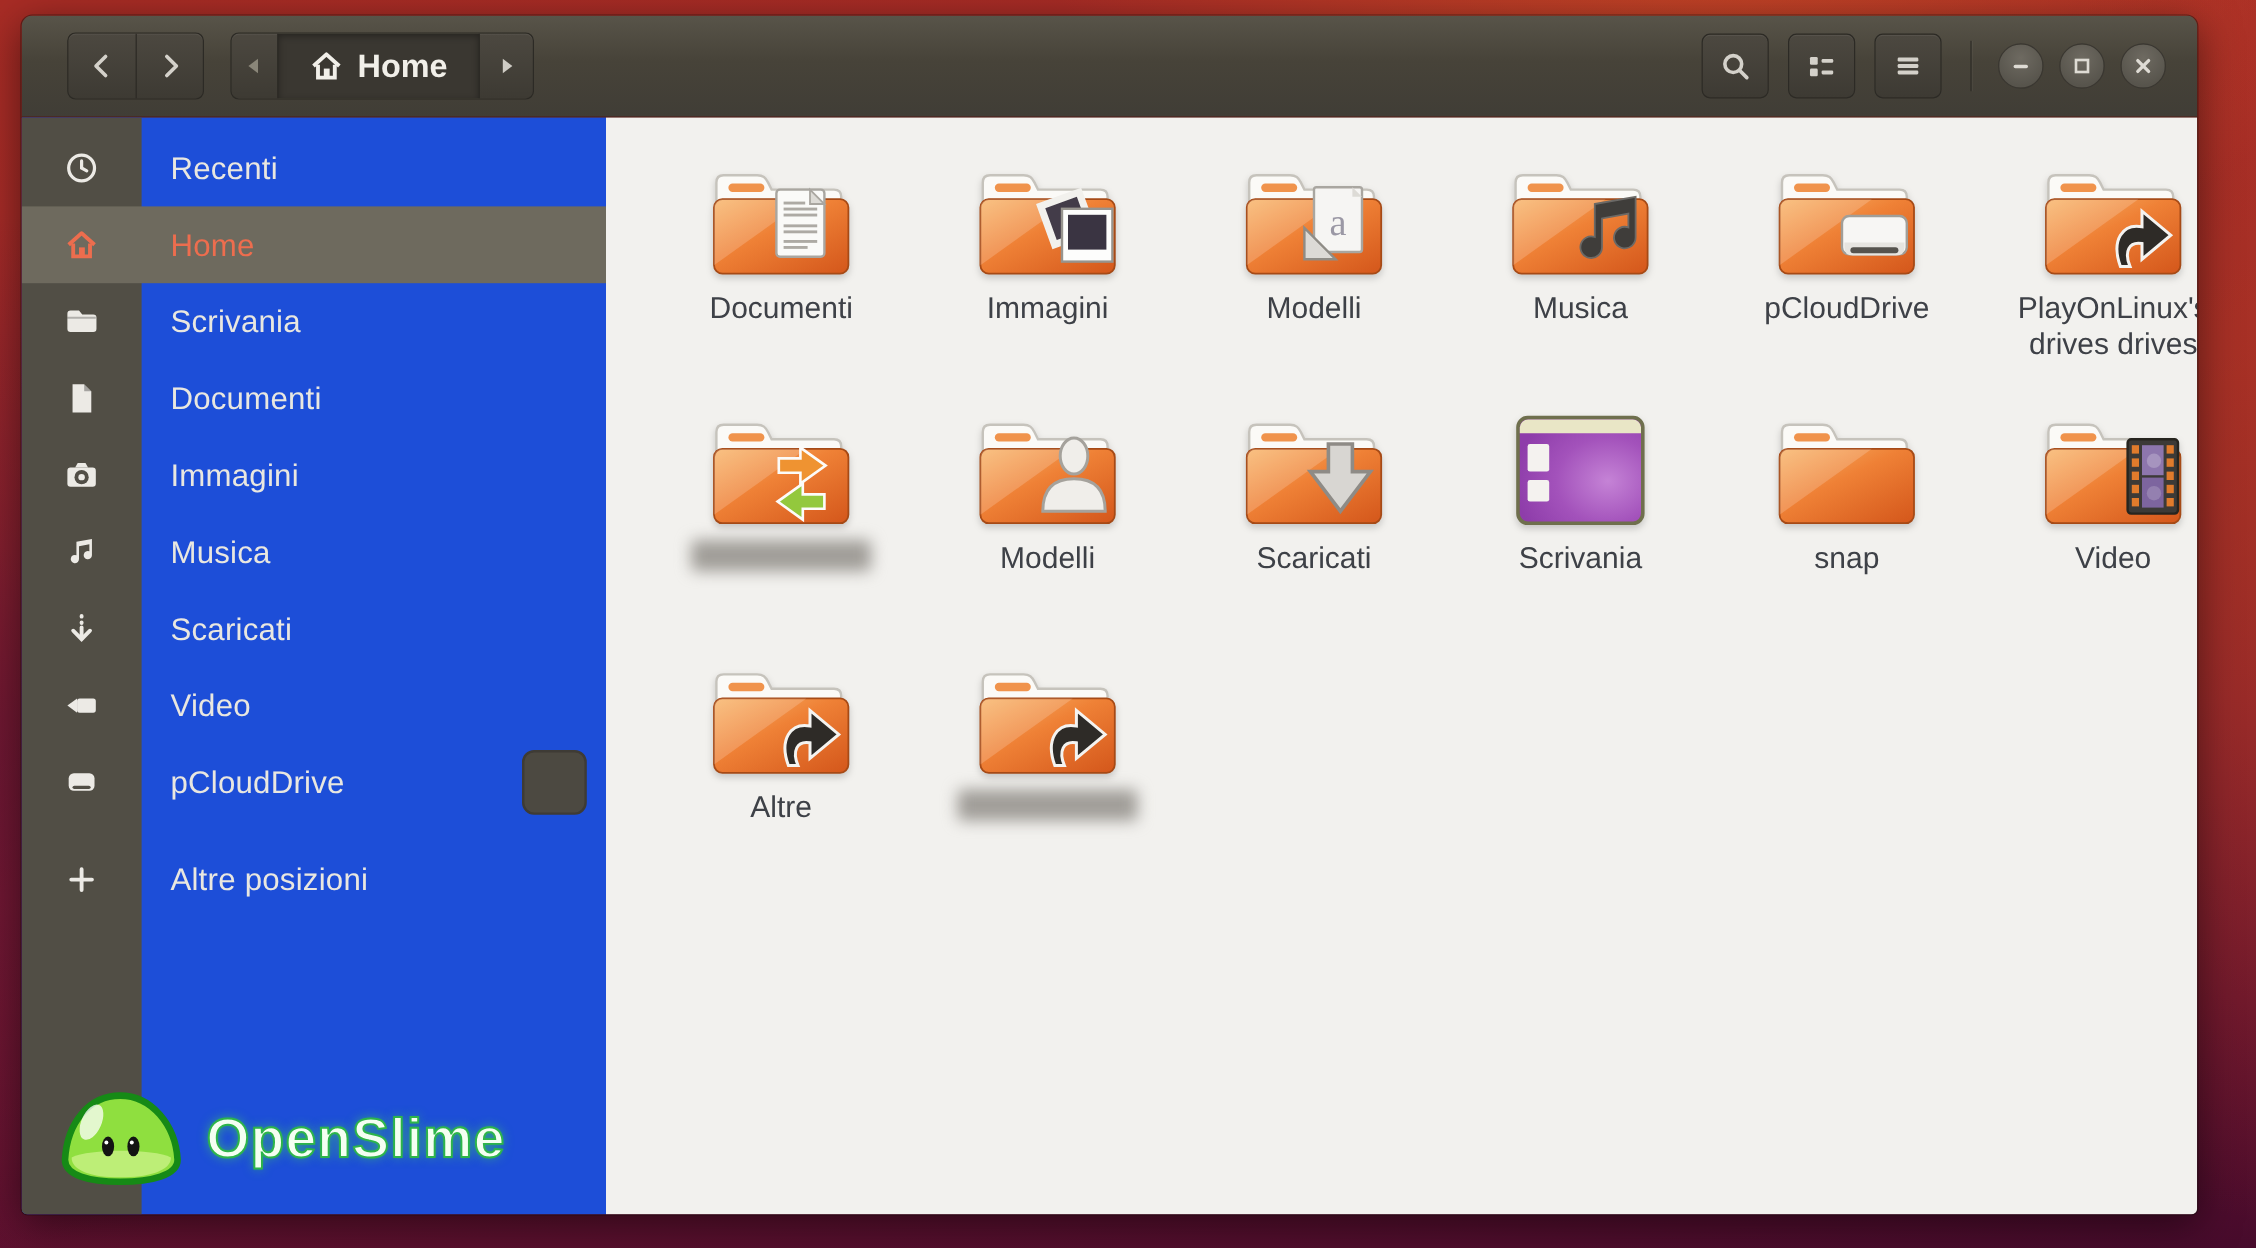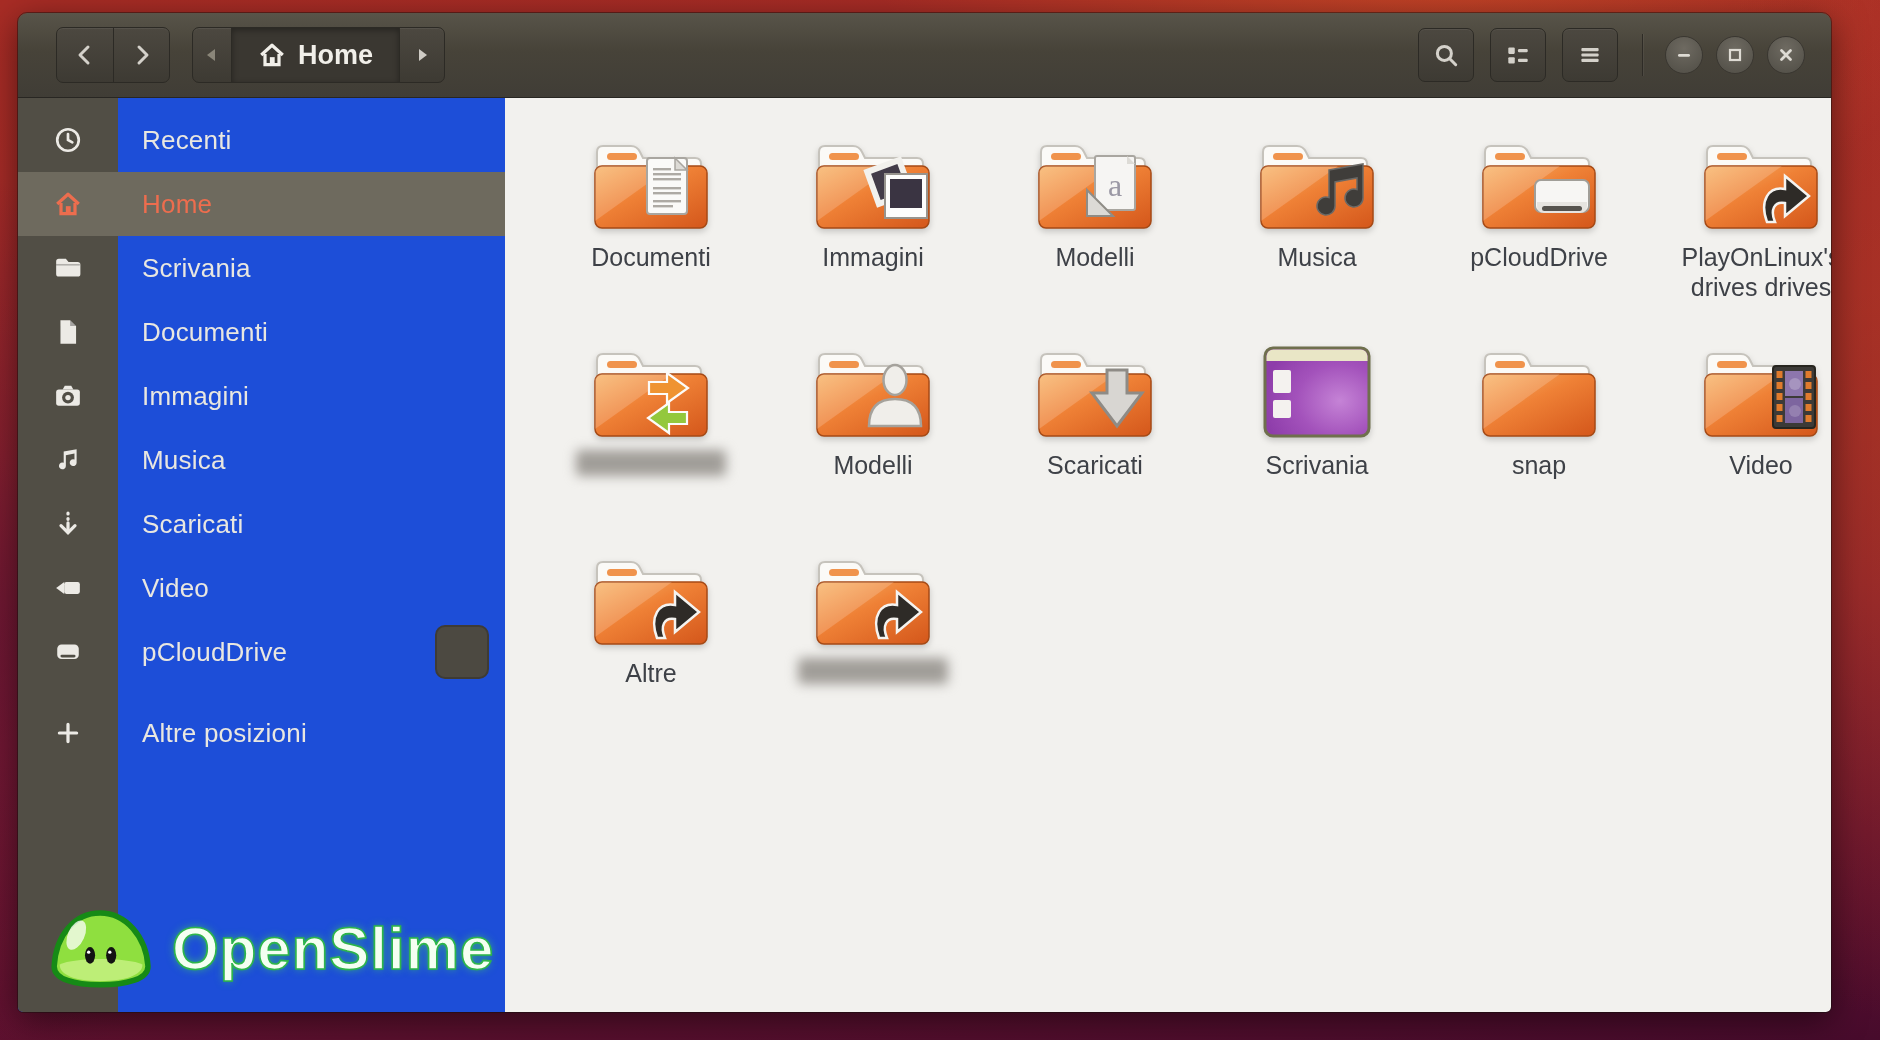--- a/index.html
+++ b/index.html
@@ -50,21 +50,21 @@
   .sb-item.separated{margin-top:17px;text-align:right;}
   .sb-item.active{background:#6e6a5e;}
   .sb-icon{width:100px;display:flex;align-items:center;justify-content:center;color:#eceae5;}
   .sb-item.active .sb-icon{color:#ed6d4e;}
   .sb-label{margin-left:24px;font-size:26px;color:#e9e7e0;letter-spacing:.2px;}
   .sb-item.active .sb-label{color:#ed6d4e;}
   .eject-btn{position:absolute;right:16px;top:5px;width:54px;height:54px;border-radius:10px;
     background:#4c4941;border:2px solid #3e3b35;display:flex;align-items:center;justify-content:center;
     color:#dad8d2;}
   .watermark{position:absolute;left:28px;bottom:18px;display:flex;align-items:center;gap:14px;z-index:2;}
-  .watermark-text{font-size:60px;font-weight:bold;letter-spacing:1px;color:#f4fff2;
+  .watermark-text{font-size:46px;font-weight:bold;letter-spacing:1px;color:#f4fff2;
     -webkit-text-stroke:1.6px #2db54a;text-shadow:0 0 9px rgba(70,220,90,.65),0 0 2px rgba(40,180,70,.9);}
   
   .main{flex:1;background:#f2f1ee;overflow:hidden;}
   .file-grid{display:grid;grid-template-columns:repeat(6,204px);gap:8px 18px;
     padding:36px 0 0 44px;}
   .file-cell{display:flex;flex-direction:column;align-items:center;min-height:200px;}
   .file-icon{width:120px;height:100px;filter:drop-shadow(0 3px 3px rgba(0,0,0,.18));}
   .file-label{margin-top:8px;max-width:194px;text-align:center;font-size:25px;line-height:30px;
     color:#3e4147;word-wrap:break-word;}
   .file-cell.blurred .file-label{width:150px;height:26px;background:#a09d98;border-radius:4px;

